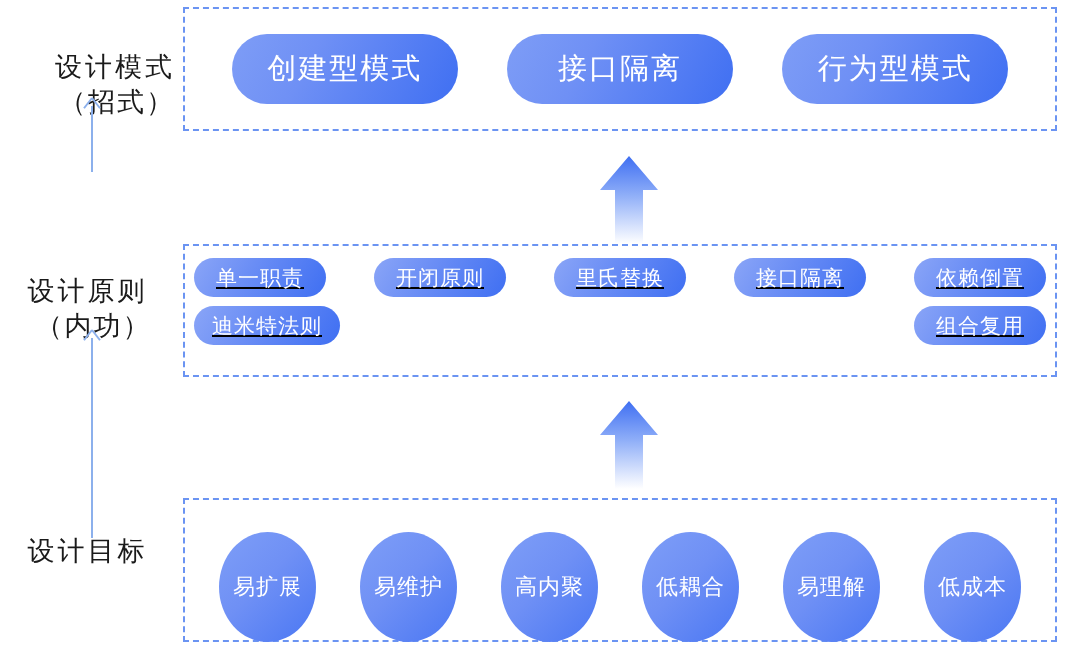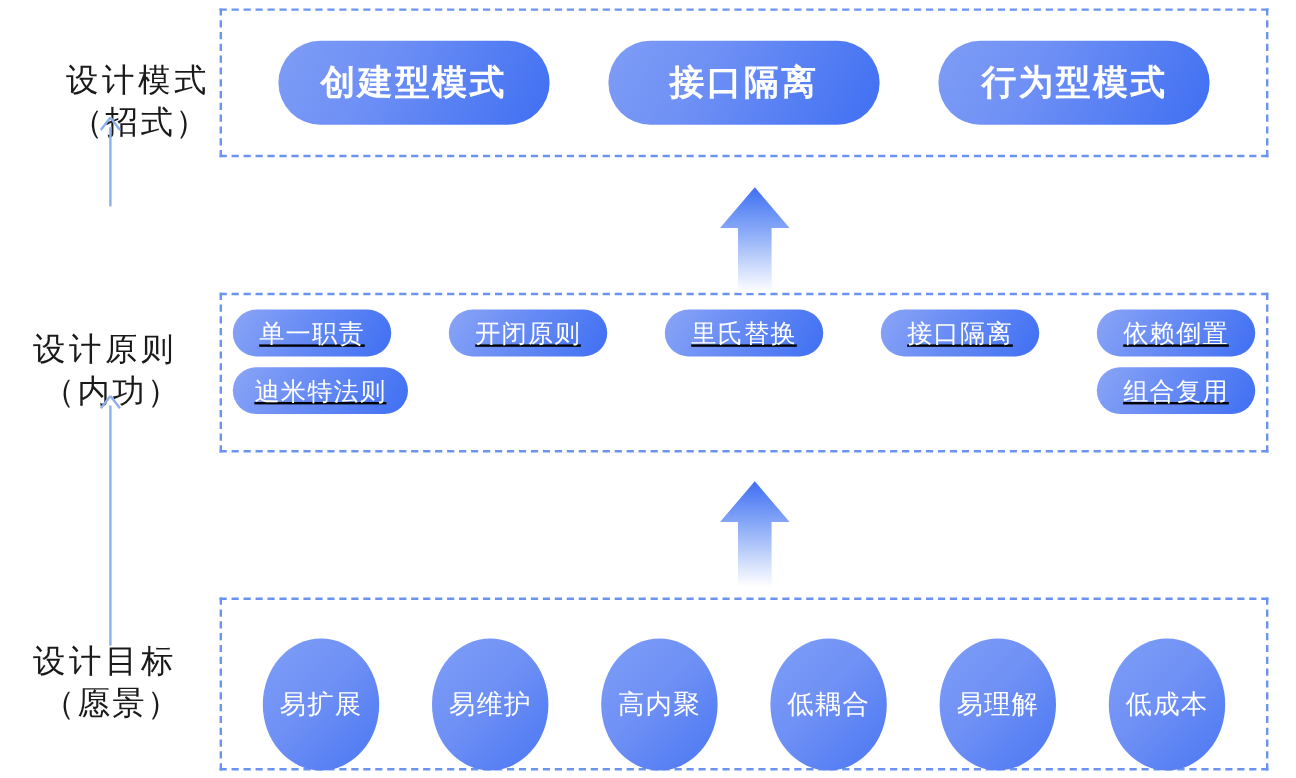--- a/index.html
+++ b/index.html
@@ -113,21 +113,21 @@
     height: 70px;
     border-radius: 35px;
     background: linear-gradient(118deg, #7e9df6 0%, #6f90f5 35%, #3f6ff2 100%);
     color: #ffffff;
     display: flex;
     align-items: center;
     justify-content: center;
     font-family: "Liberation Sans", sans-serif;
     font-size: 29px;
     letter-spacing: 2px;
-    font-weight: 700;
+    font-weight: 400;
   }
 
   
   .principle-grid {
     position: absolute;
     left: 183px;
     top: 244px;
     width: 874px;
     height: 133px;
     box-sizing: border-box;
@@ -198,21 +198,20 @@
     <div class="l2">（招式）</div>
   </div>
 
   <div class="row-label" id="label-principles">
     <div class="l1">设计原则</div>
     <div class="l2">（内功）</div>
   </div>
 
   <div class="row-label" id="label-goals">
     <div class="l1">设计目标</div>
-    <div class="l2">（愿景）</div>
   </div>
 
   <div class="thin-arrow" id="arrow-left-top">
     <div class="head"></div>
     <div class="stem"></div>
   </div>
   <div class="thin-arrow" id="arrow-left-bottom">
     <div class="head"></div>
     <div class="stem"></div>
   </div>

